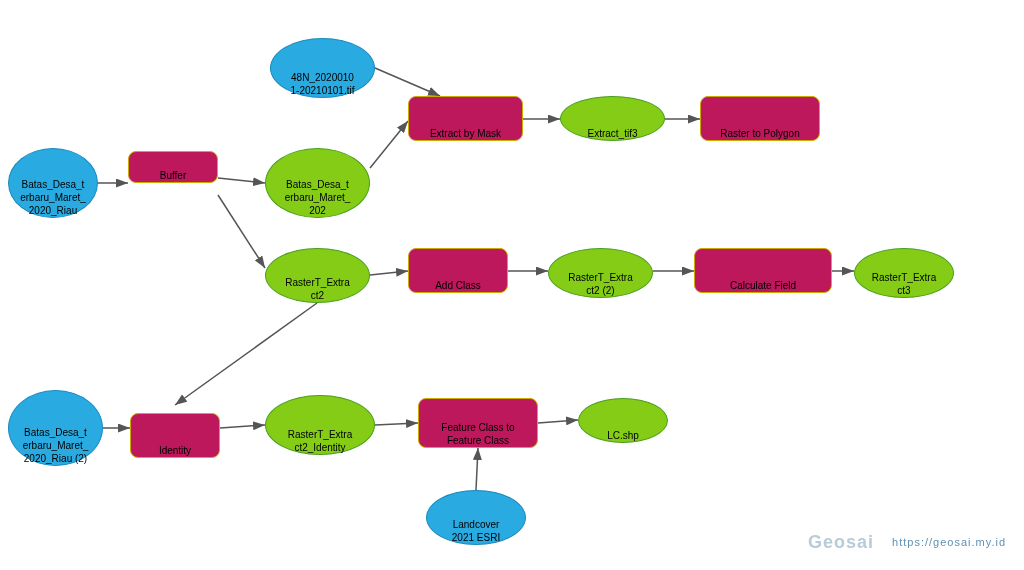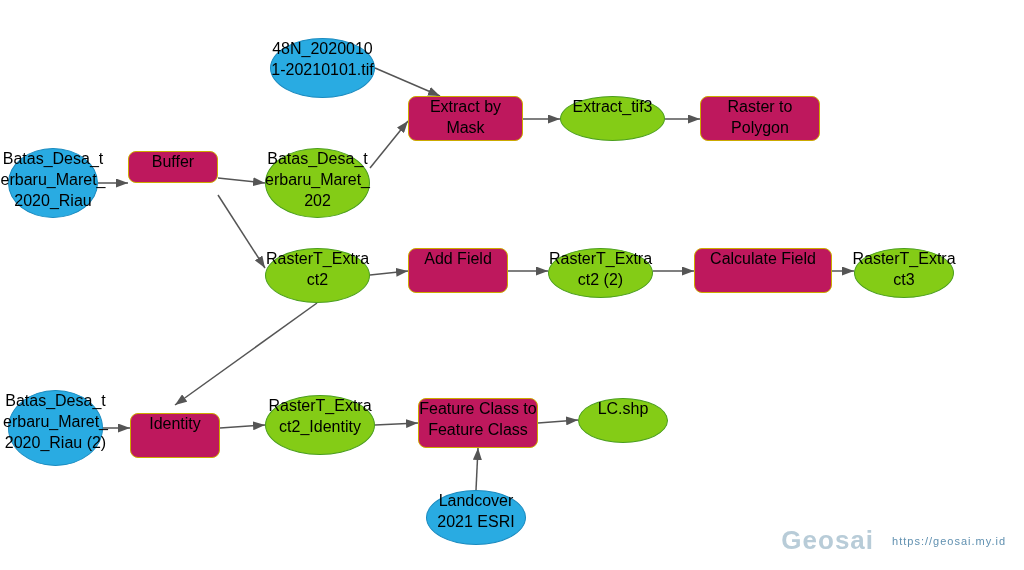--- a/index.html
+++ b/index.html
@@ -9,24 +9,24 @@
       background: #fff;
       font-family: Arial, sans-serif;
       font-size: 11px;
       overflow: hidden;
       position: relative;
     }
 
     .node {
       position: absolute;
       display: flex;
-      align-items: flex-start;
+      align-items: flex-end;
       justify-content: center;
       text-align: center;
-      font-size: 16px;
+      font-size: 10px;
       font-weight: normal;
       line-height: 1.3;
     }
 
     .oval {
       border-radius: 50%;
     }
 
     .rect {
       border-radius: 8px;
@@ -141,21 +141,21 @@
 
 <div class="node oval green" style="left:265px;top:248px;width:105px;height:55px;">
   <span>RasterT_Extra<br>ct2</span>
 </div>
 
 <div class="node rect yellow" style="left:408px;top:96px;width:115px;height:45px;">
   <span>Extract by Mask</span>
 </div>
 
 <div class="node rect yellow" style="left:408px;top:248px;width:100px;height:45px;">
-  <span>Add Field</span>
+  <span>Add Class</span>
 </div>
 
 <div class="node oval green" style="left:560px;top:96px;width:105px;height:45px;">
   <span>Extract_tif3</span>
 </div>
 
 <div class="node oval green" style="left:548px;top:248px;width:105px;height:50px;">
   <span>RasterT_Extra<br>ct2 (2)</span>
 </div>
 
@@ -189,14 +189,14 @@
 
 <div class="node oval blue" style="left:426px;top:490px;width:100px;height:55px;">
   <span>Landcover<br>2021 ESRI</span>
 </div>
 
 <div class="node oval green" style="left:578px;top:398px;width:90px;height:45px;">
   <span>LC.shp</span>
 </div>
 
 <div class="watermark">
-  <span style="font-size:26px;font-weight:bold;color:#b8ccd8;">Geosai</span><span style="font-size:11px;color:#6090b0;font-weight:normal;margin-left:18px;">https://geosai.my.id</span>
+  <span style="font-size:18px;font-weight:bold;color:#b8ccd8;">Geosai</span><span style="font-size:11px;color:#6090b0;font-weight:normal;margin-left:18px;">https://geosai.my.id</span>
 </div>
 
 </body></html>

